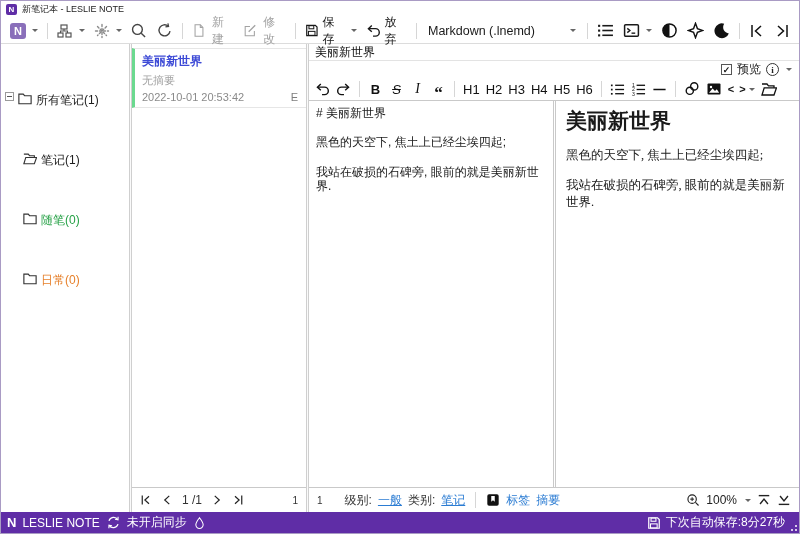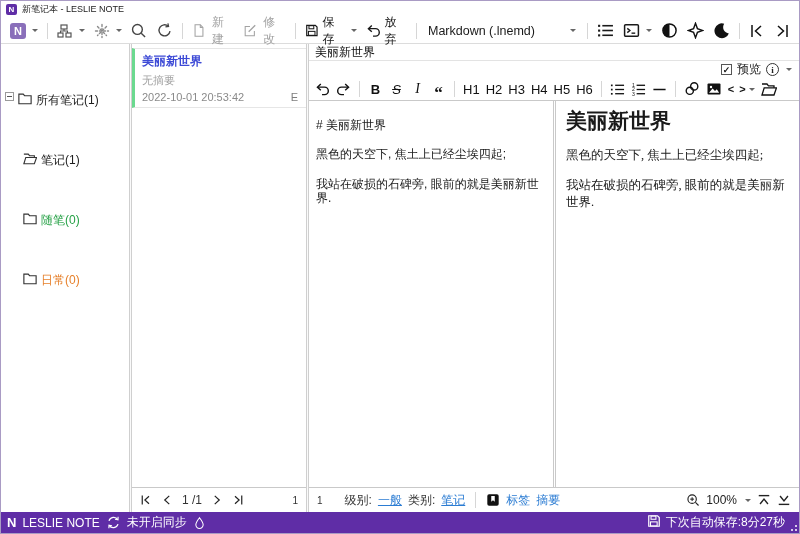--- a/index.html
+++ b/index.html
@@ -69,35 +69,35 @@
   .mbtn { min-width:19px; height:18px; display:flex; align-items:center; justify-content:center;
     font-size:13px; color:#111; padding:0 2px; cursor:default; }
   .mbtn.b { font-weight:bold; }
   .mbtn.s { text-decoration:line-through; font-style:italic; }
   .mbtn.i { font-style:italic; font-family:"Liberation Serif",serif; font-size:14px; }
   .mbtn.q { font-family:"Liberation Serif",serif; font-weight:bold; font-size:17px; line-height:10px; padding-top:7px; }
   .mbtn.code { font-size:11px; font-weight:bold; letter-spacing:1px; }
   .ed-panes { flex:1; display:flex; min-height:0; border-top:1px solid #c9c9c9; }
   .pane-split { width:3px; flex:none; background:#fff; border-left:1px solid #c9c9c9; border-right:1px solid #c9c9c9; }
   .src { width:244px; flex:none; padding:5px 7px; font-size:12px; line-height:1.22; color:#1a1a1a;
-    white-space:pre-wrap; overflow:hidden;margin-top:12px; }
+    white-space:pre-wrap; overflow:hidden; }
   .pview { flex:1; padding:4px 10px; overflow:hidden; font-family:"Liberation Serif", serif; color:#1a1a1a; }
   .pview h1 { font-size:21px; font-weight:bold; margin:2px 0 12px 0; font-family:"Liberation Serif", serif; }
   .pview p { font-size:12.5px; margin:0 0 13px 0; }
   .ed-footer { height:25px; flex:none; border-top:1px solid #c9c9c9; display:flex; align-items:center;
     padding:0 8px; font-size:12px; color:#333; gap:6px; }
   .ed-footer .linecount { font-size:10px; color:#333; margin-right:16px; }
   .link { color:#2b7cd3; cursor:default; }
   .u { text-decoration:underline; }
   .ed-footer .right { margin-left:auto; display:flex; align-items:center; gap:6px; }
   .zoom-pct { font-size:12px; color:#222; }
   
   .statusbar { height:21px; flex:none; background:#5f2da6; color:#fff; display:flex; align-items:center;
     gap:6px; padding:0 6px; font-size:12px; position:relative; }
-  .statusbar .right { margin-left:auto; display:flex; gap:5px; padding-right:8px; }
+  .statusbar .right { margin-left:auto; display:flex; align-items:center; gap:5px; padding-right:8px; }
   .logo-white { font-size:13px; font-weight:bold; color:#fff; line-height:1; }
   .grip { position:absolute; right:1px; bottom:1px; }
 </style>
 </head>
 <body>
 
 <div class="win">
 
   <div class="titlebar">
     <span class="logo-sm">N</span>

